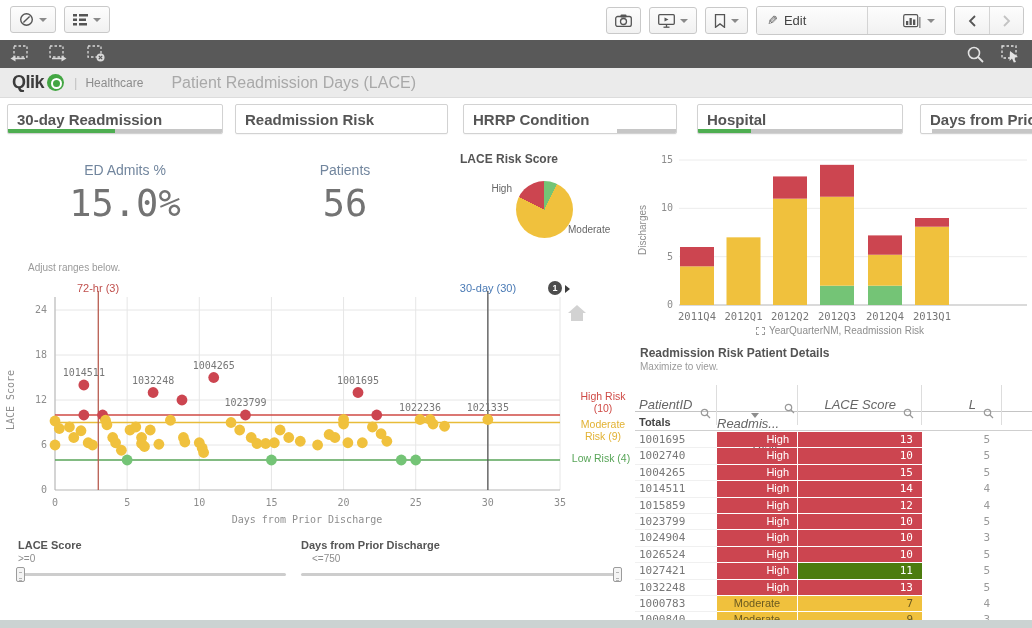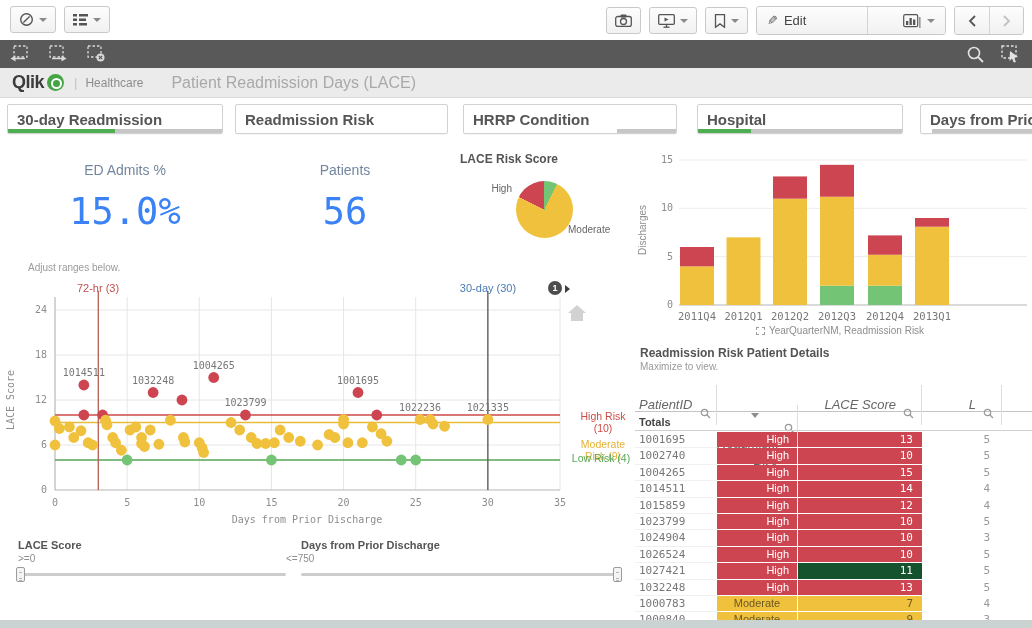--- a/index.html
+++ b/index.html
@@ -1,20 +1,20 @@
 <!DOCTYPE html>
 <html><head>
 <meta charset="utf-8">
 <style>
   * { margin:0; padding:0; box-sizing:border-box; }
   html,body { background:#e9e9e9; }
   body { font-family:"Liberation Sans", sans-serif; }
   #stage { position:relative; width:1032px; height:628px; background:#fff; overflow:hidden;
            font-family:"Liberation Sans", sans-serif; }
-  .preline { white-space:pre-line;margin-top:20px; }
+  .preline { white-space:pre-line; }
 
   
   .toolbar-top { position:absolute; left:0; top:0; width:1032px; height:40px; background:#fff; }
   .tb-btn { display:inline-flex; align-items:center; justify-content:center; gap:5px; height:27px;
             border:1px solid #c9c9c9; border-radius:3px; background:linear-gradient(#fdfdfd,#f1f1f1);
             padding:0 8px; color:#555; font-size:12px; cursor:pointer; }
   .tb-left { position:absolute; left:10px; top:6px; display:flex; gap:8px; }
   .tb-right { position:absolute; right:8px; top:6px; display:flex; gap:8px; align-items:center; }
   .tb-caret { width:0; height:0; border-left:4px solid transparent; border-right:4px solid transparent;
               border-top:4px solid #8a8a8a; display:inline-block; }
@@ -42,21 +42,21 @@
 
   
   .filter-box { position:absolute; top:104px; height:30px; background:#fff; border:1px solid #d2d2d2;
                 border-radius:2px; box-shadow:0 1px 1px rgba(0,0,0,.04); cursor:pointer; overflow:hidden; }
   .filter-label { font-size:15px; font-weight:bold; color:#555; padding:6px 0 0 9px; white-space:nowrap; }
   .filter-bar { position:absolute; left:0; right:0; bottom:0; height:4px; }
 
   
   .kpi { position:absolute; text-align:center; }
   .kpi-title { font-size:14px; color:#72869e; }
-  .kpi-value { font-size:37px; color:#3b82f6; margin-top:12px; font-family:"DejaVu Sans Mono", monospace; }
+  .kpi-value { font-size:37px; color:#737373; margin-top:4px; font-family:"DejaVu Sans Mono", monospace; }
 
   
   .pie-title { position:absolute; left:460px; top:152px; font-size:12px; font-weight:bold; color:#545454; }
   .pie { position:absolute; left:516px; top:181px; width:57px; height:57px; border-radius:50%; cursor:pointer; }
   .pie-callout { position:absolute; font-size:10px; color:#666; }
 
   
   .sc-title { position:absolute; left:28px; top:247px; font-size:12px; font-weight:bold; color:#545454; }
   .sc-sub { position:absolute; left:28px; top:262px; font-size:10px; color:#9a9a9a; }
   .sc-toplabel { position:absolute; top:282px; width:90px; text-align:center; font-size:11px; }
@@ -390,21 +390,21 @@
   <div class="ref-label preline" style="left:572px; top:418px; color:#e2b233;">Moderate
 Risk (9)</div>
   <div class="ref-label" style="left:570px; top:452px; color:#58a558;">Low Risk (4)</div>
 
   <div class="slider-title" style="left:18px; top:539px;">LACE Score</div>
   <div class="slider-cond" style="left:18px; top:553px;">&gt;=0</div>
   <div class="slider-track" style="left:18px; top:573px; width:268px;"></div>
   <div class="slider-handle" style="left:16px; top:567px;"></div>
 
   <div class="slider-title" style="left:301px; top:539px;">Days from Prior Discharge</div>
-  <div class="slider-cond" style="left:286px; top:553px;">&lt;=750</div>
+  <div class="slider-cond" style="left:312px; top:553px;">&lt;=750</div>
   <div class="slider-track" style="left:301px; top:573px; width:320px;"></div>
   <div class="slider-handle" style="left:613px; top:567px;"></div>
 
   <div class="bar-ylabel">Discharges</div>
   <svg id="barchart" width="397" height="180" style="position:absolute; left:635px; top:148px;">
       <line x1="44" y1="157" x2="392" y2="157" stroke="#b5b5b5" stroke-width="1"></line>
       <text x="38" y="160" text-anchor="end" font-size="10" fill="#8d8d8d">0</text>
       <line x1="44" y1="108.66666666666667" x2="392" y2="108.66666666666667" stroke="#ececec" stroke-width="1"></line>
       <text x="38" y="111.66666666666667" text-anchor="end" font-size="10" fill="#8d8d8d">5</text>
       <line x1="44" y1="60.33333333333334" x2="392" y2="60.33333333333334" stroke="#ececec" stroke-width="1"></line>
@@ -528,21 +528,21 @@
         <div class="trow">
           <div class="cid">1026524</div>
           <div class="crisk" style="background: rgb(204, 69, 80); color: rgb(255, 255, 255); text-align: right; padding-right: 8px;">High</div>
           <div class="cscore" style="background: rgb(204, 69, 80); color: rgb(255, 255, 255);">10</div>
           <div class="cl">5</div>
           <div class="rborder"></div>
         </div>
         <div class="trow">
           <div class="cid">1027421</div>
           <div class="crisk" style="background: rgb(204, 69, 80); color: rgb(255, 255, 255); text-align: right; padding-right: 8px;">High</div>
-          <div class="cscore" style="background: #14532d; color: rgb(255, 255, 255);">11</div>
+          <div class="cscore" style="background: #4d7c0f; color: rgb(255, 255, 255);">11</div>
           <div class="cl">5</div>
           <div class="rborder"></div>
         </div>
         <div class="trow">
           <div class="cid">1032248</div>
           <div class="crisk" style="background: rgb(204, 69, 80); color: rgb(255, 255, 255); text-align: right; padding-right: 8px;">High</div>
           <div class="cscore" style="background: rgb(204, 69, 80); color: rgb(255, 255, 255);">13</div>
           <div class="cl">5</div>
           <div class="rborder"></div>
         </div>

